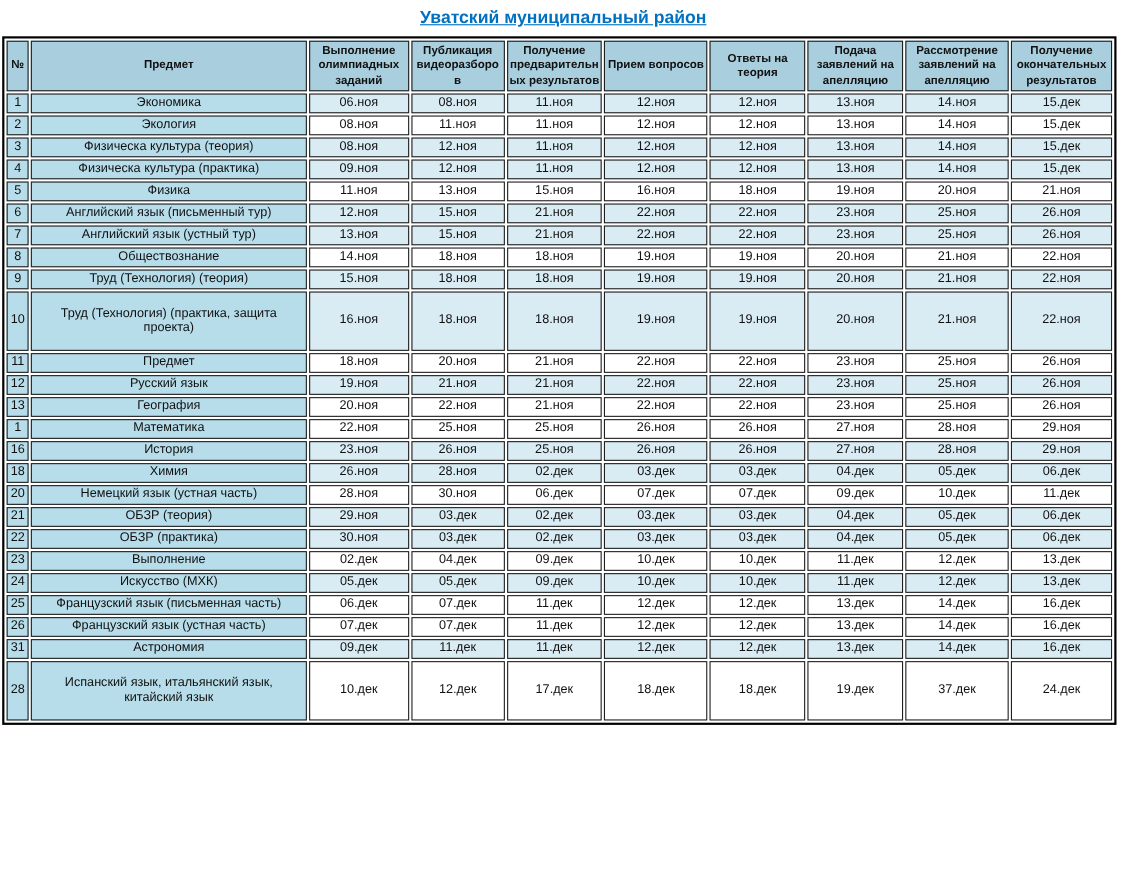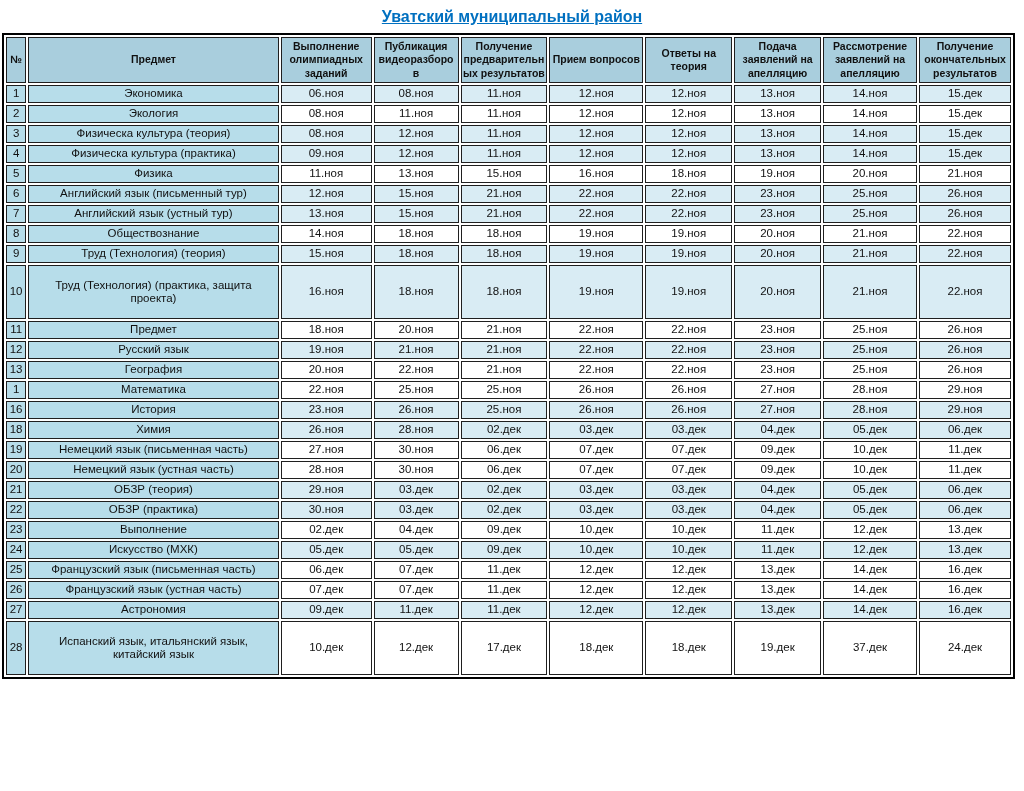--- a/index.html
+++ b/index.html
@@ -277,32 +277,20 @@
           <td class="date light">26.ноя</td>
           <td class="date light">28.ноя</td>
           <td class="date light">02.дек</td>
           <td class="date light">03.дек</td>
           <td class="date light">03.дек</td>
           <td class="date light">04.дек</td>
           <td class="date light">05.дек</td>
           <td class="date light">06.дек</td>
         </tr>
         <tr>
-          <td class="num">19</td>
-          <td class="subject">Немецкий язык (письменная часть)</td>
-          <td class="date white">27.ноя</td>
-          <td class="date white">30.ноя</td>
-          <td class="date white">06.дек</td>
-          <td class="date white">07.дек</td>
-          <td class="date white">07.дек</td>
-          <td class="date white">09.дек</td>
-          <td class="date white">10.дек</td>
-          <td class="date white">11.дек</td>
-        </tr>
-        <tr>
           <td class="num">20</td>
           <td class="subject">Немецкий язык (устная часть)</td>
           <td class="date white">28.ноя</td>
           <td class="date white">30.ноя</td>
           <td class="date white">06.дек</td>
           <td class="date white">07.дек</td>
           <td class="date white">07.дек</td>
           <td class="date white">09.дек</td>
           <td class="date white">10.дек</td>
           <td class="date white">11.дек</td>
@@ -373,21 +361,21 @@
           <td class="date white">07.дек</td>
           <td class="date white">07.дек</td>
           <td class="date white">11.дек</td>
           <td class="date white">12.дек</td>
           <td class="date white">12.дек</td>
           <td class="date white">13.дек</td>
           <td class="date white">14.дек</td>
           <td class="date white">16.дек</td>
         </tr>
         <tr>
-          <td class="num">27</td>
+          <td class="num">31</td>
           <td class="subject">Астрономия</td>
           <td class="date light">09.дек</td>
           <td class="date light">11.дек</td>
           <td class="date light">11.дек</td>
           <td class="date light">12.дек</td>
           <td class="date light">12.дек</td>
           <td class="date light">13.дек</td>
           <td class="date light">14.дек</td>
           <td class="date light">16.дек</td>
         </tr>

